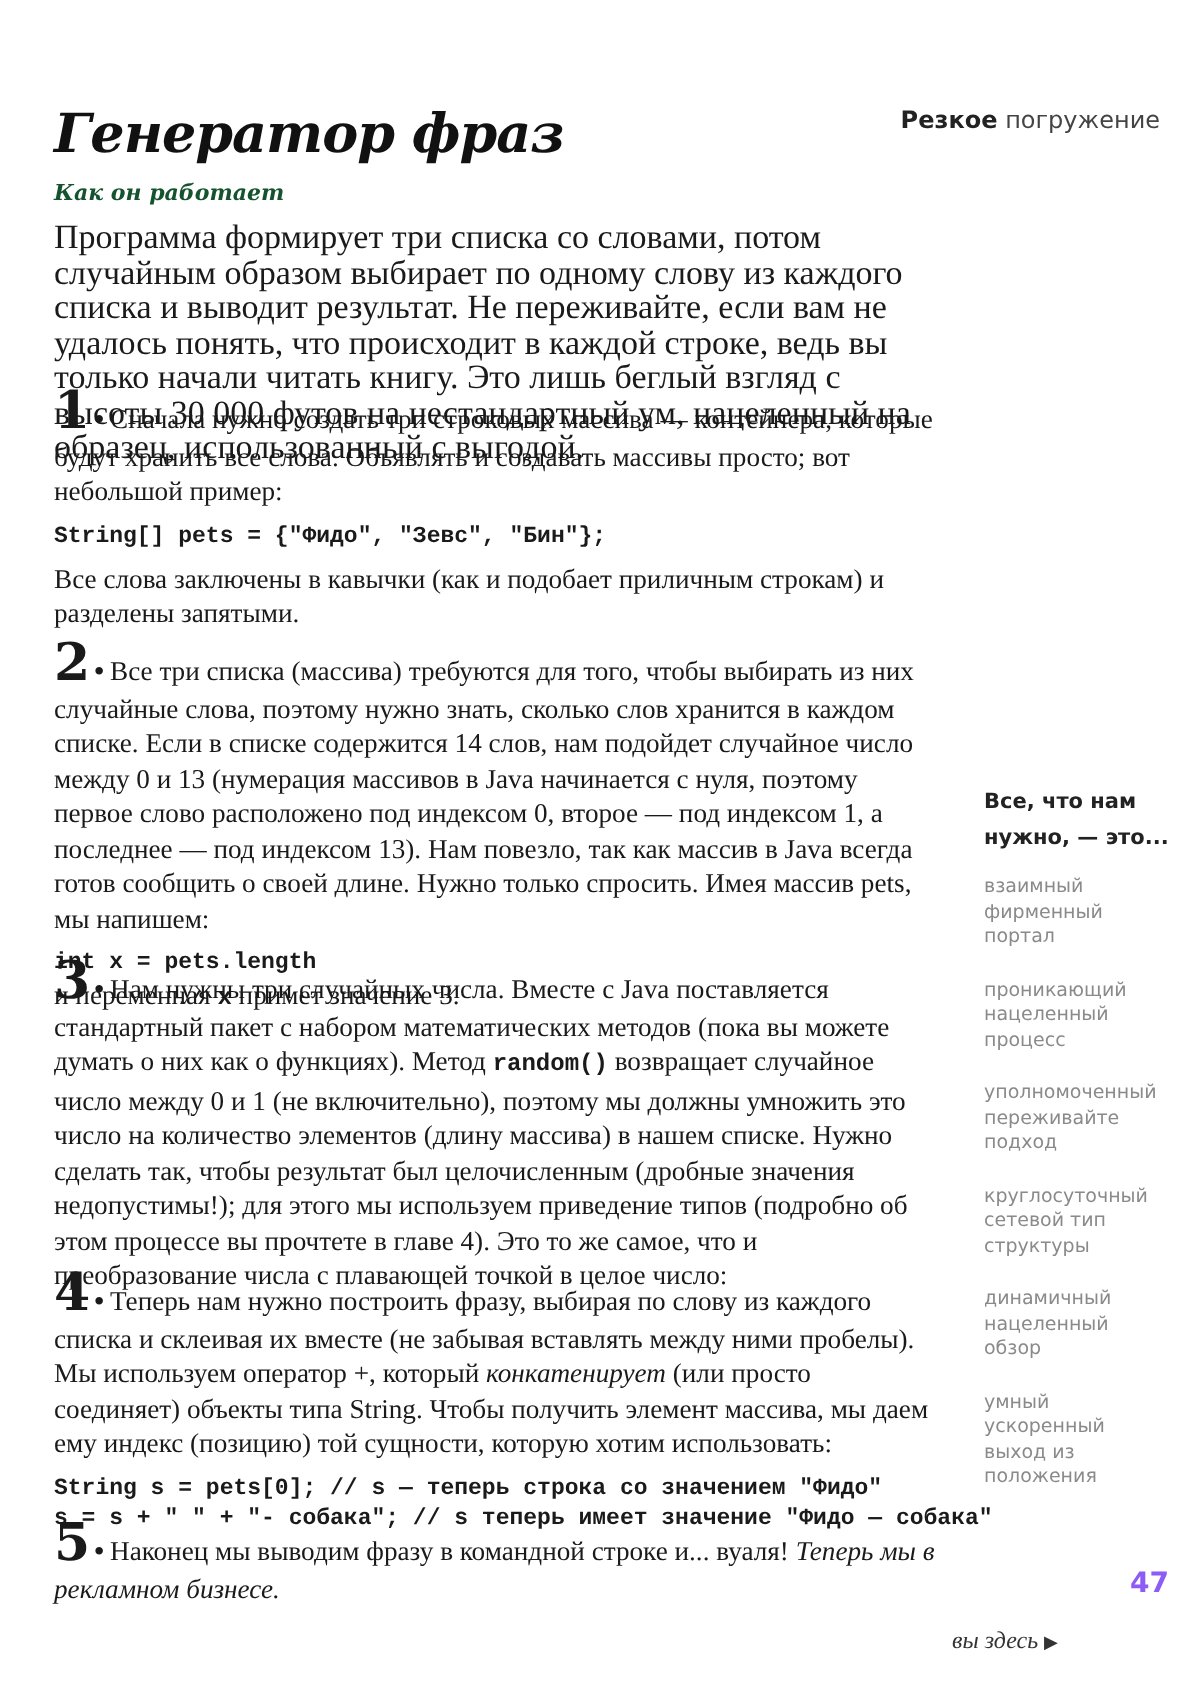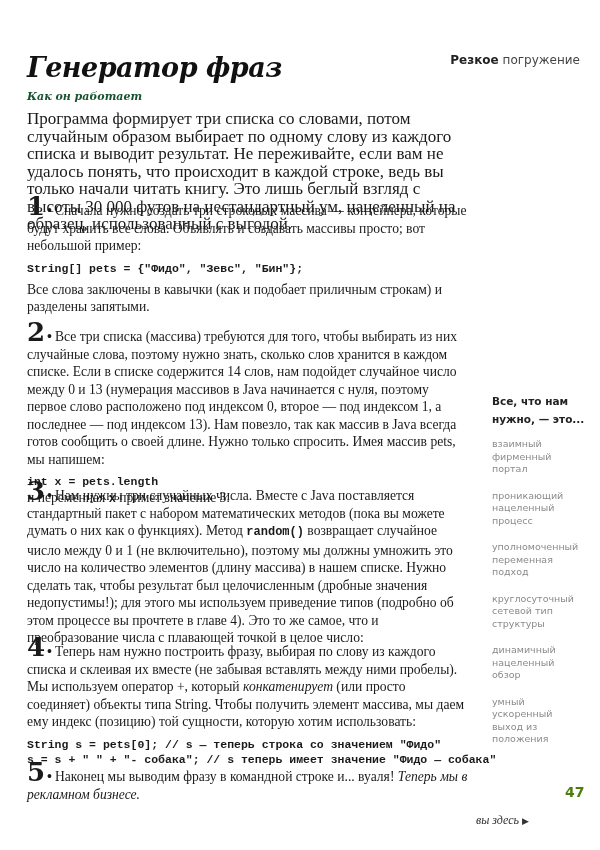--- a/index.html
+++ b/index.html
@@ -23,21 +23,21 @@
   .s2 { top: 322px; }
   .s3 { top: 481px; }
   .s4 { top: 637px; }
   .s5 { top: 762px; }
   .sidebar { position: absolute; left: 492px; top: 392px; width: 100px; font-family: "DejaVu Sans", sans-serif; }
   .sidebar-title { font-weight: bold; font-size: 10.5px; line-height: 18px; color: #222; margin-bottom: 10px; }
   .sidebar-group { font-size: 9.5px; line-height: 12.5px; color: #8a8a8a; margin-bottom: 14px; }
   .sidebar-group div { white-space: nowrap; }
   .footer-nav { position: absolute; left: 476px; top: 813px; font-family: Liberation Serif, serif; font-style: italic; font-size: 12px; color: #333; }
   .footer-nav .arrow { font-style: normal; font-size: 9px; margin-left: 3px; }
-  .page-number { position: absolute; left: 565px; top: 784px; font-family: "DejaVu Sans", sans-serif; font-weight: bold; font-size: 14px; color: #4d7c0f; }
+  .page-number { position: absolute; left: 565px; top: 784px; font-family: "DejaVu Sans", sans-serif; font-weight: bold; font-size: 14px; color: #8b5cf6; }
   em { font-style: italic; margin-top: 20px; }
 </style>
 </head>
 <body>
 
 <div class="page">
 
   <div class="header-right">
     <b>Резкое</b>
     <span class="light">погружение</span>
@@ -95,21 +95,21 @@
       <div>фирменный</div>
       <div>портал</div>
     </div>
     <div class="sidebar-group">
       <div>проникающий</div>
       <div>нацеленный</div>
       <div>процесс</div>
     </div>
     <div class="sidebar-group">
       <div>уполномоченный</div>
-      <div>переменная</div>
+      <div>переживайте</div>
       <div>подход</div>
     </div>
     <div class="sidebar-group">
       <div>круглосуточный</div>
       <div>сетевой тип</div>
       <div>структуры</div>
     </div>
     <div class="sidebar-group">
       <div>динамичный</div>
       <div>нацеленный</div>

